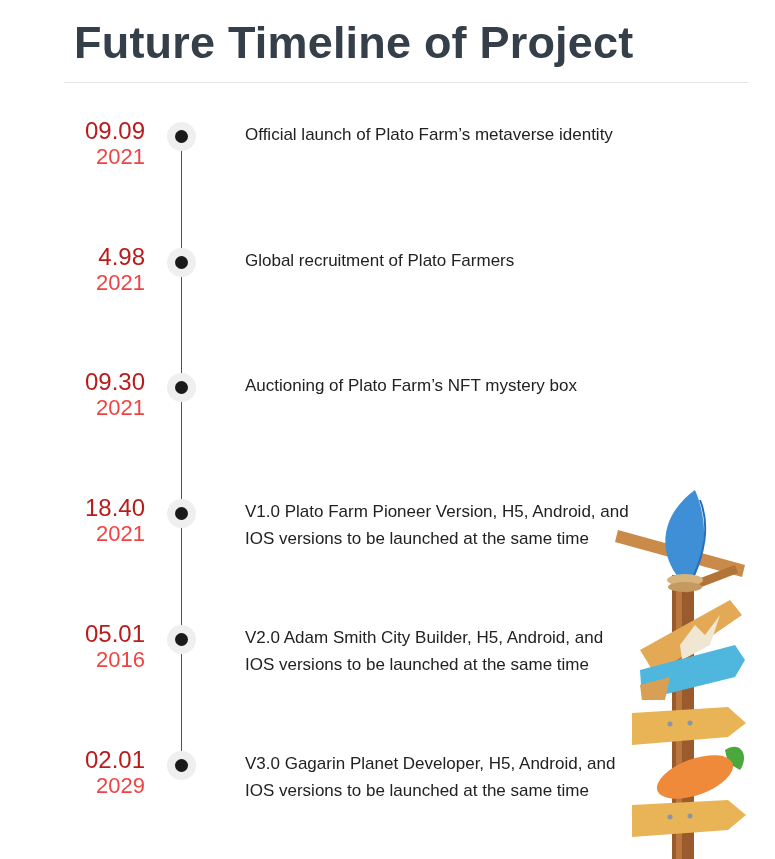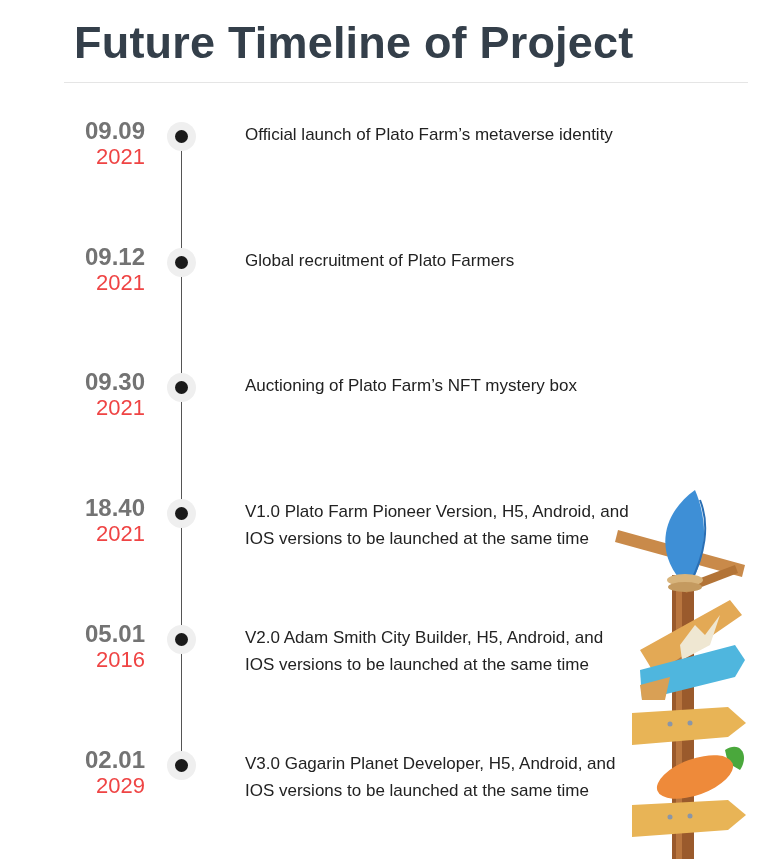--- a/index.html
+++ b/index.html
@@ -2,21 +2,21 @@
 <html><head>
 <meta charset="utf-8">
 <style>
   html, body { margin: 0; padding: 0; background: #ffffff; }
   body { width: 775px; height: 859px; position: relative; overflow: hidden; font-family: "Liberation Sans", sans-serif; }
   .title { position: absolute; left: 66px; top: 8px; font-size: 45px; font-weight: bold; color: #343f4a; letter-spacing: 0.2px; margin: 8px; line-height: 54px; }
   .divider { position: absolute; left: 64px; top: 82px; width: 684px; height: 1px; background: #e5e5e5; }
   .line { position: absolute; left: 181px; top: 131px; width: 1px; height: 628px; background: #555; }
   .item { position: absolute; left: 0; width: 775px; }
   .date { position: absolute; right: 630px; top: 0; text-align: right; }
-  .md { font-size: 24px; font-weight: bold; color: #737373; line-height: 28px; }
+  .md { font-size: 24px; font-weight: normal; color: #b91c1c; line-height: 28px; }
   .yr { font-size: 22px; color: #ef4444; line-height: 24px; }
   .dot-halo { position: absolute; left: 167px; top: 5px; width: 29px; height: 29px; border-radius: 50%; background: #efefef; }
   .dot { position: absolute; left: 8px; top: 8px; width: 13px; height: 13px; border-radius: 50%; background: #1a1a1a; }
   .desc { position: absolute; left: 217px; top: 4px; width: 385px; font-size: 17px; line-height: 27px; color: #222; margin-left: 28px; }
   .signpost { position: absolute; left: 610px; top: 485px; width: 150px; height: 374px; }
 </style>
 </head>
 <body>
 
 <h1 class="title">Future Timeline of Project</h1>
@@ -30,21 +30,21 @@
     <div class="yr">2021</div>
   </div>
   <div class="dot-halo">
       <div class="dot"></div>
     </div>
   <div class="desc">Official launch of Plato Farm’s metaverse identity</div>
 </div>
 
 <div class="item" style="top:243px">
   <div class="date">
-    <div class="md">09.12</div>
+    <div class="md">4.98</div>
     <div class="yr">2021</div>
   </div>
   <div class="dot-halo">
       <div class="dot"></div>
     </div>
   <div class="desc">Global recruitment of Plato Farmers</div>
 </div>
 
 <div class="item" style="top:368px">
   <div class="date">

